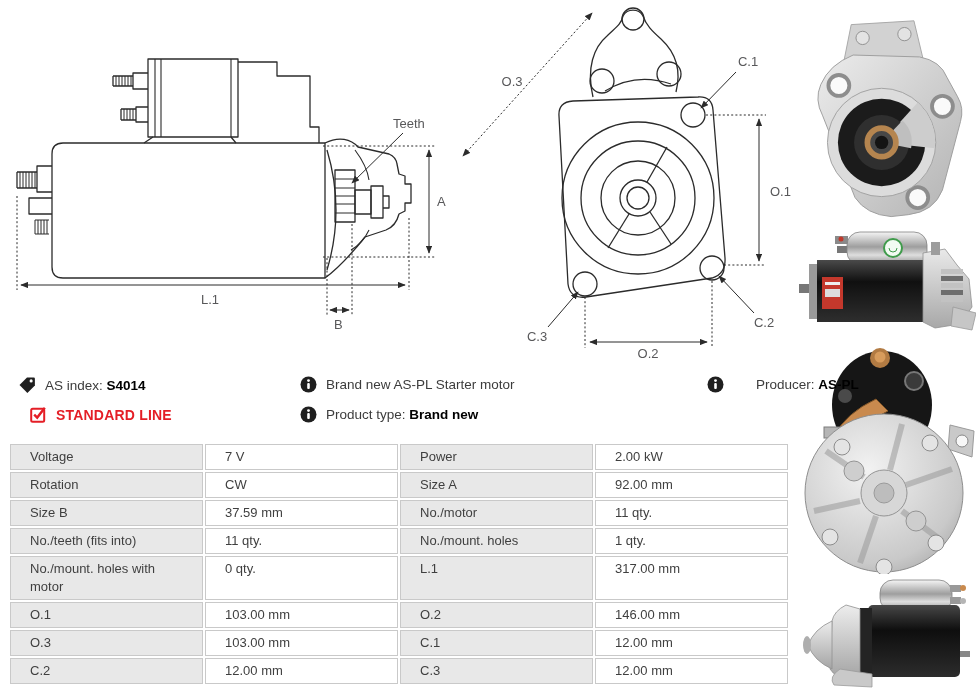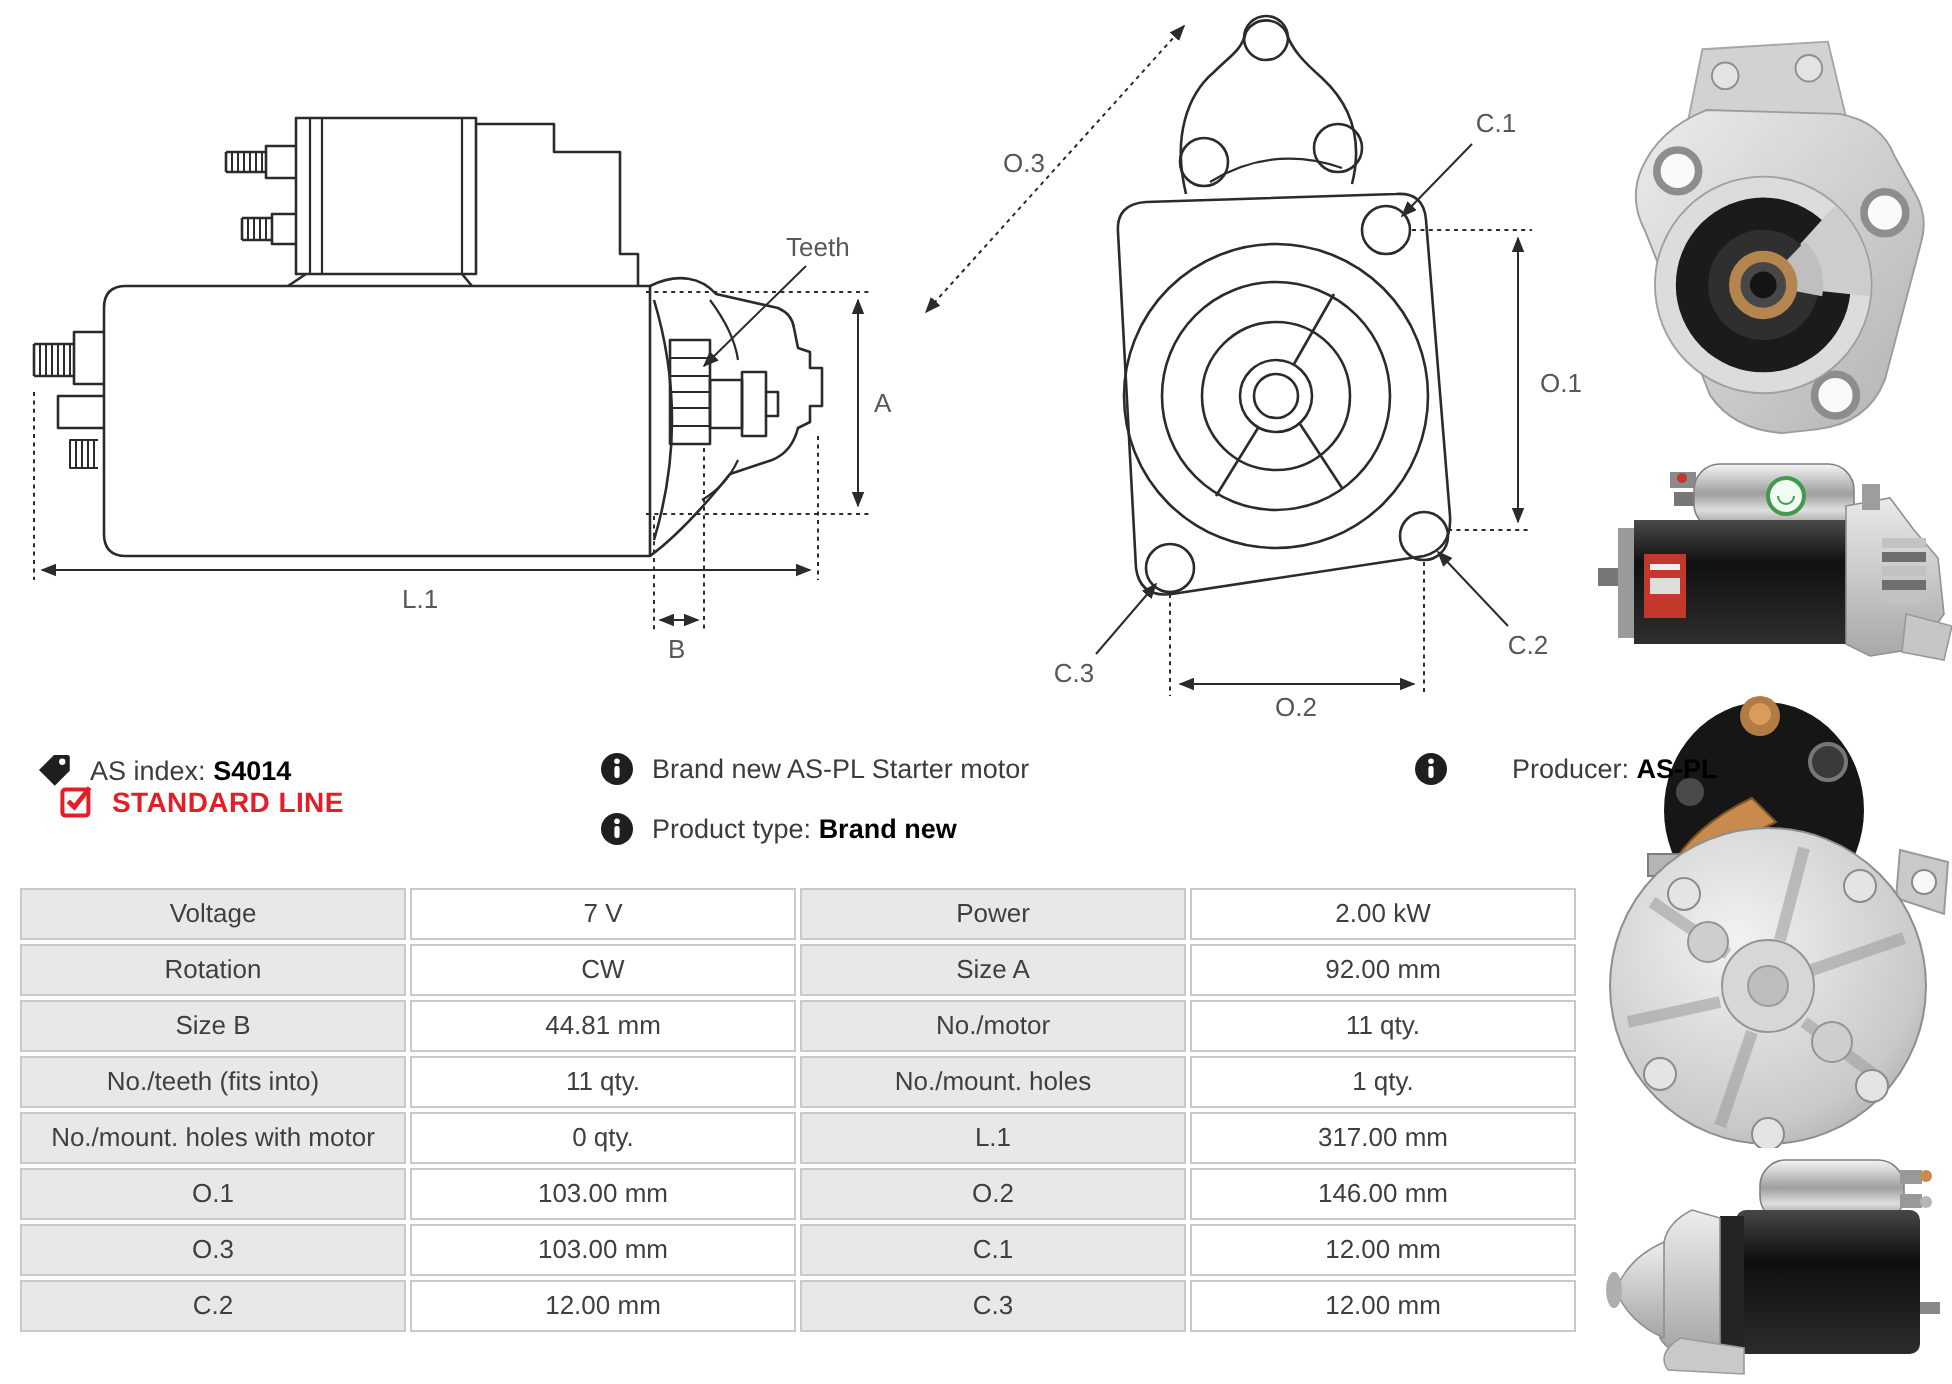--- a/index.html
+++ b/index.html
@@ -29,21 +29,21 @@
   }
   .logo-tagline { color:#e41e26; font-size:6.8px; letter-spacing:.25px; margin-top:2px; }
   
   table.spec {
     position:absolute; left:8px; top:442px; width:782px;
     border-collapse:separate; border-spacing:2px; table-layout:fixed;
     font-size:13px; color:#3f3f3f;
   }
   table.spec td {
     border:1px solid #c9c9c9; box-sizing:border-box;
-    padding:3px 8px; line-height:18px; text-align:center; vertical-align:top;
+    padding:3px 19px; line-height:18px; text-align:left; vertical-align:top;
   }
   table.spec td.label { background:#e8e8e8; }
   table.spec td.value { background:#ffffff; }
 </style>
 </head>
 <body>
 
 <div class="page">
 
   <svg class="drawing" style="left:5px; top:0;" width="445" height="365" viewBox="0 0 445 365">
@@ -282,21 +282,21 @@
   </svg>
 
   <div class="info-item" style="left:18px; top:376px;">
     <svg class="ic" width="18" height="18" viewBox="0 0 24 24">
       <path d="M12,2 L21,2 Q22.5,2 22.5,3.5 L22.5,12.5 L12.5,22.5 L2,12 Z" fill="#1f1f1f"></path>
       <circle cx="17.5" cy="6.5" r="2.1" fill="#ffffff"></circle>
     </svg>
     <span><span>AS index:</span>&nbsp;<b>S4014</b></span>
   </div>
 
-  <div class="info-item standard" style="left:18px; top:392px;padding-left:12px;">
+  <div class="info-item standard" style="left:18px; top:406px;padding-left:12px;">
     <svg class="ic" width="17" height="17" viewBox="0 0 17 17">
       <rect x="1.2" y="2.8" width="13" height="13" rx="1.5" fill="none" stroke="#e41e26" stroke-width="2"></rect>
       <path d="M4.2,8.6 L7.2,11.6 L14.8,1.8" fill="none" stroke="#e41e26" stroke-width="2.4"></path>
     </svg>
     <span>STANDARD LINE</span>
   </div>
 
   <div class="info-item" style="left:300px; top:376px;">
     <svg class="ic" width="17" height="17" viewBox="0 0 17 17">
       <circle cx="8.5" cy="8.5" r="8" fill="#1f1f1f"></circle>
@@ -340,21 +340,21 @@
           <td class="value">2.00 kW</td>
         </tr>
         <tr>
           <td class="label">Rotation</td>
           <td class="value">CW</td>
           <td class="label">Size A</td>
           <td class="value">92.00 mm</td>
         </tr>
         <tr>
           <td class="label">Size B</td>
-          <td class="value">44.81 mm</td>
+          <td class="value">37.59 mm</td>
           <td class="label">No./motor</td>
           <td class="value">11 qty.</td>
         </tr>
         <tr>
           <td class="label">No./teeth (fits into)</td>
           <td class="value">11 qty.</td>
           <td class="label">No./mount. holes</td>
           <td class="value">1 qty.</td>
         </tr>
         <tr>

